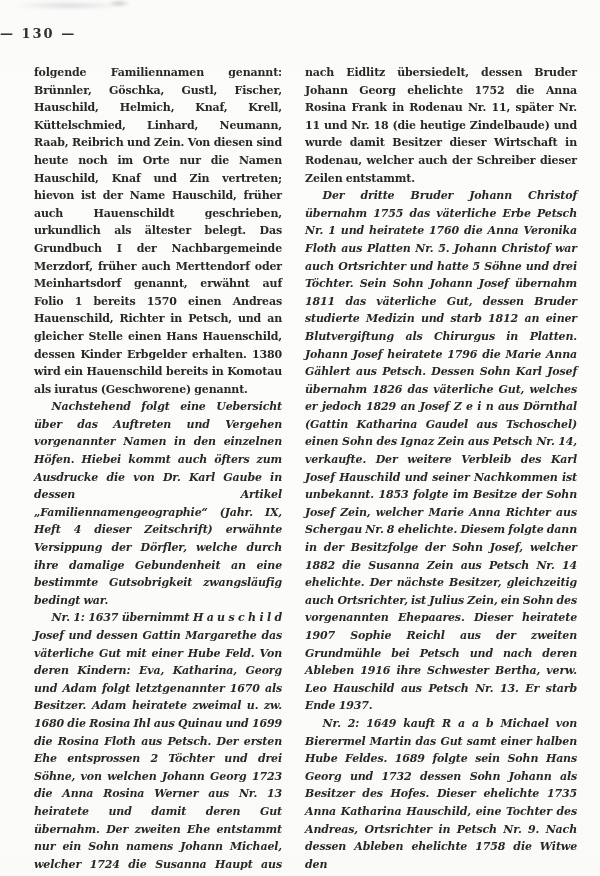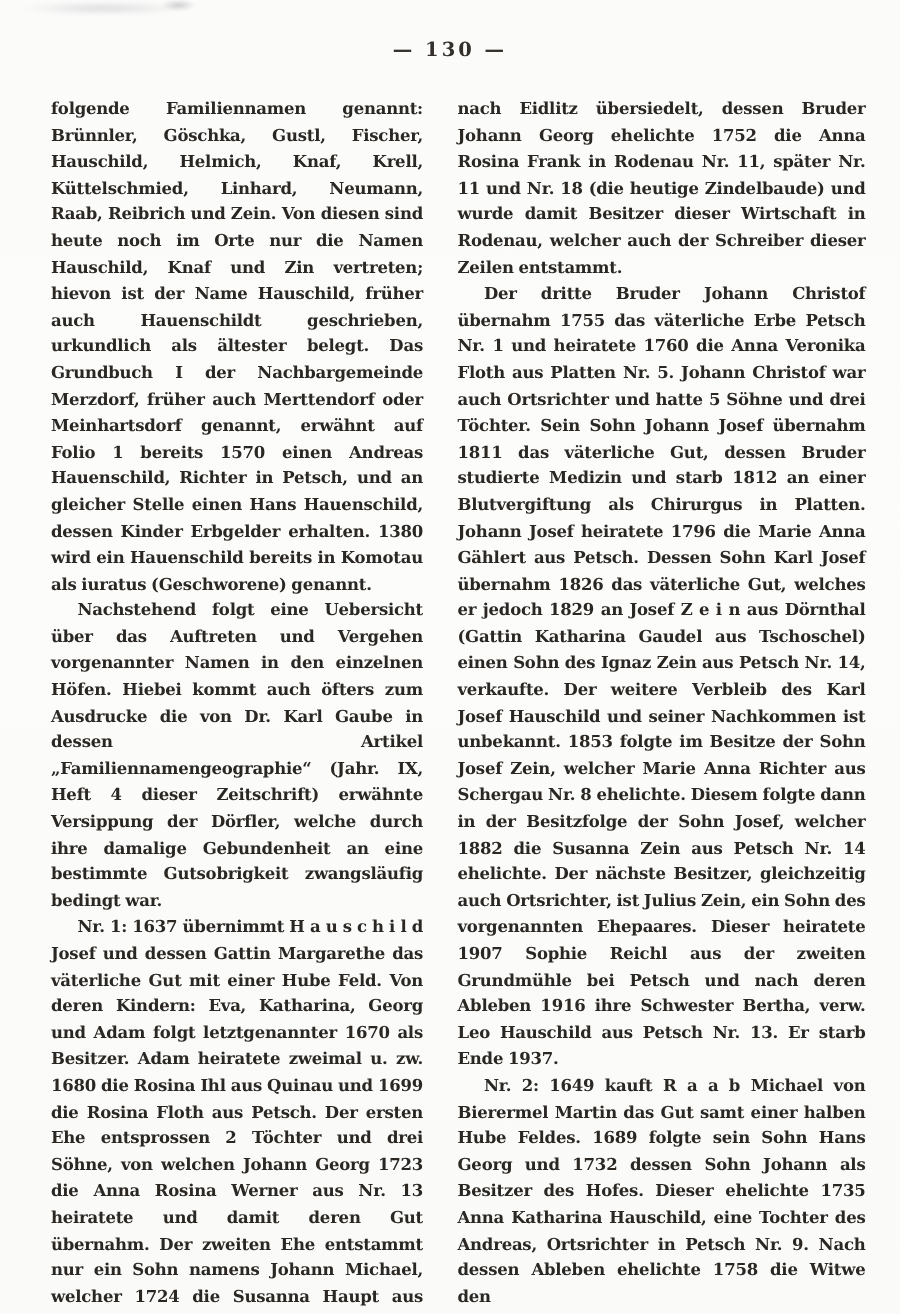--- a/index.html
+++ b/index.html
@@ -33,21 +33,21 @@
     width: 22px;
     height: 7px;
     background: radial-gradient(ellipse at center, rgba(120,120,130,0.35), rgba(120,120,130,0) 75%);
     filter: blur(1px);
   }
   .page-header {
     position: absolute;
     top: 26px;
     left: 0;
     right: 0;
-    text-align: center;
+    text-align: left;
     font-size: 13px;
     font-weight: bold;
     letter-spacing: 2px;
     color: #33302c;
   }
   .columns {
     position: absolute;
     top: 64px;
     left: 34px;
     display: flex;
@@ -62,20 +62,21 @@
     word-spacing: -0.5px;
   }
   .column-left  { width: 248px; }
   .column-right { width: 272px; }
   .para {
     margin: 0;
     text-indent: 0;
   }
   .para.indent {
     text-indent: 1.6em;
+    font-style: italic;
   }
 </style>
 </head>
 <body>
 
 <div class="page">
 
   <div class="scan-smudge-tl"></div>
   <div class="scan-smudge-tl2"></div>
 

